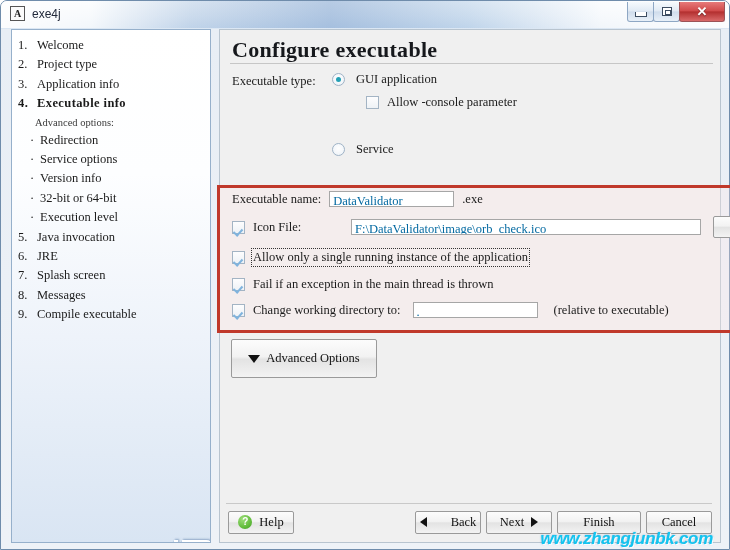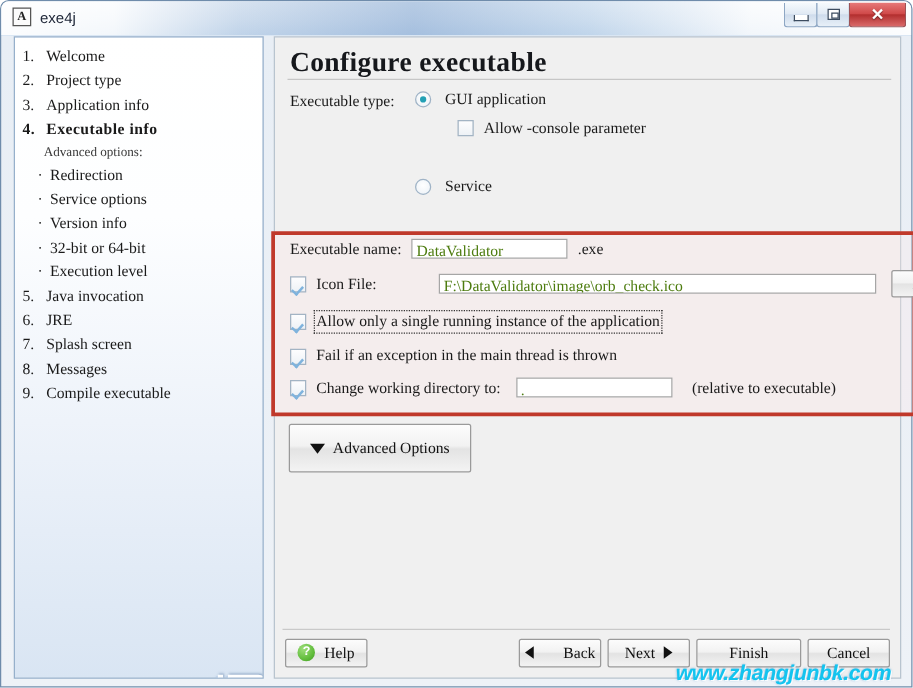--- a/index.html
+++ b/index.html
@@ -271,21 +271,21 @@
 
   .row { display: flex; align-items: center; }
 
   
   .tinput {
     box-sizing: border-box;
     border: 1px solid #a6a6a6;
     background: #ffffff;
     font-family: "Liberation Serif", serif;
     font-size: 12.5px;
-    color: #4d7c0f;
+    color: #0369a1;
     padding: 1px 3px;
     height: 16px;
     line-height: 17px;
     white-space: nowrap;
     overflow: hidden;
   }
 
   
   #red-box {
     position: absolute;
@@ -517,21 +517,21 @@
         <div class="lbl" style="width:90px;">Icon File:</div>
         <div class="tinput" style="width:350px;">F:\DataValidator\image\orb_check.ico</div>
         <div class="btn dots-btn" style="width:48px; margin-left:4px;">...</div>
       </div>
 
       <div class="row" style="position:absolute; left:12px; top:220px; gap:8px;">
         <div class="cbox checked"></div>
         <div class="lbl focus-dotted">Allow only a single running instance of the application</div>
       </div>
 
-      <div class="row" style="position:absolute; left:12px; top:247px; gap:8px;align-items:flex-end;">
+      <div class="row" style="position:absolute; left:12px; top:247px; gap:8px;">
         <div class="cbox checked"></div>
         <div class="lbl">Fail if an exception in the main thread is thrown</div>
       </div>
 
       <div class="row" style="position:absolute; left:12px; top:272px; gap:8px;">
         <div class="cbox checked"></div>
         <div class="lbl">Change working directory to:</div>
         <div class="tinput" style="width:125px; margin-left:4px;">.</div>
         <div class="lbl" style="margin-left:8px;">(relative to executable)</div>
       </div>

